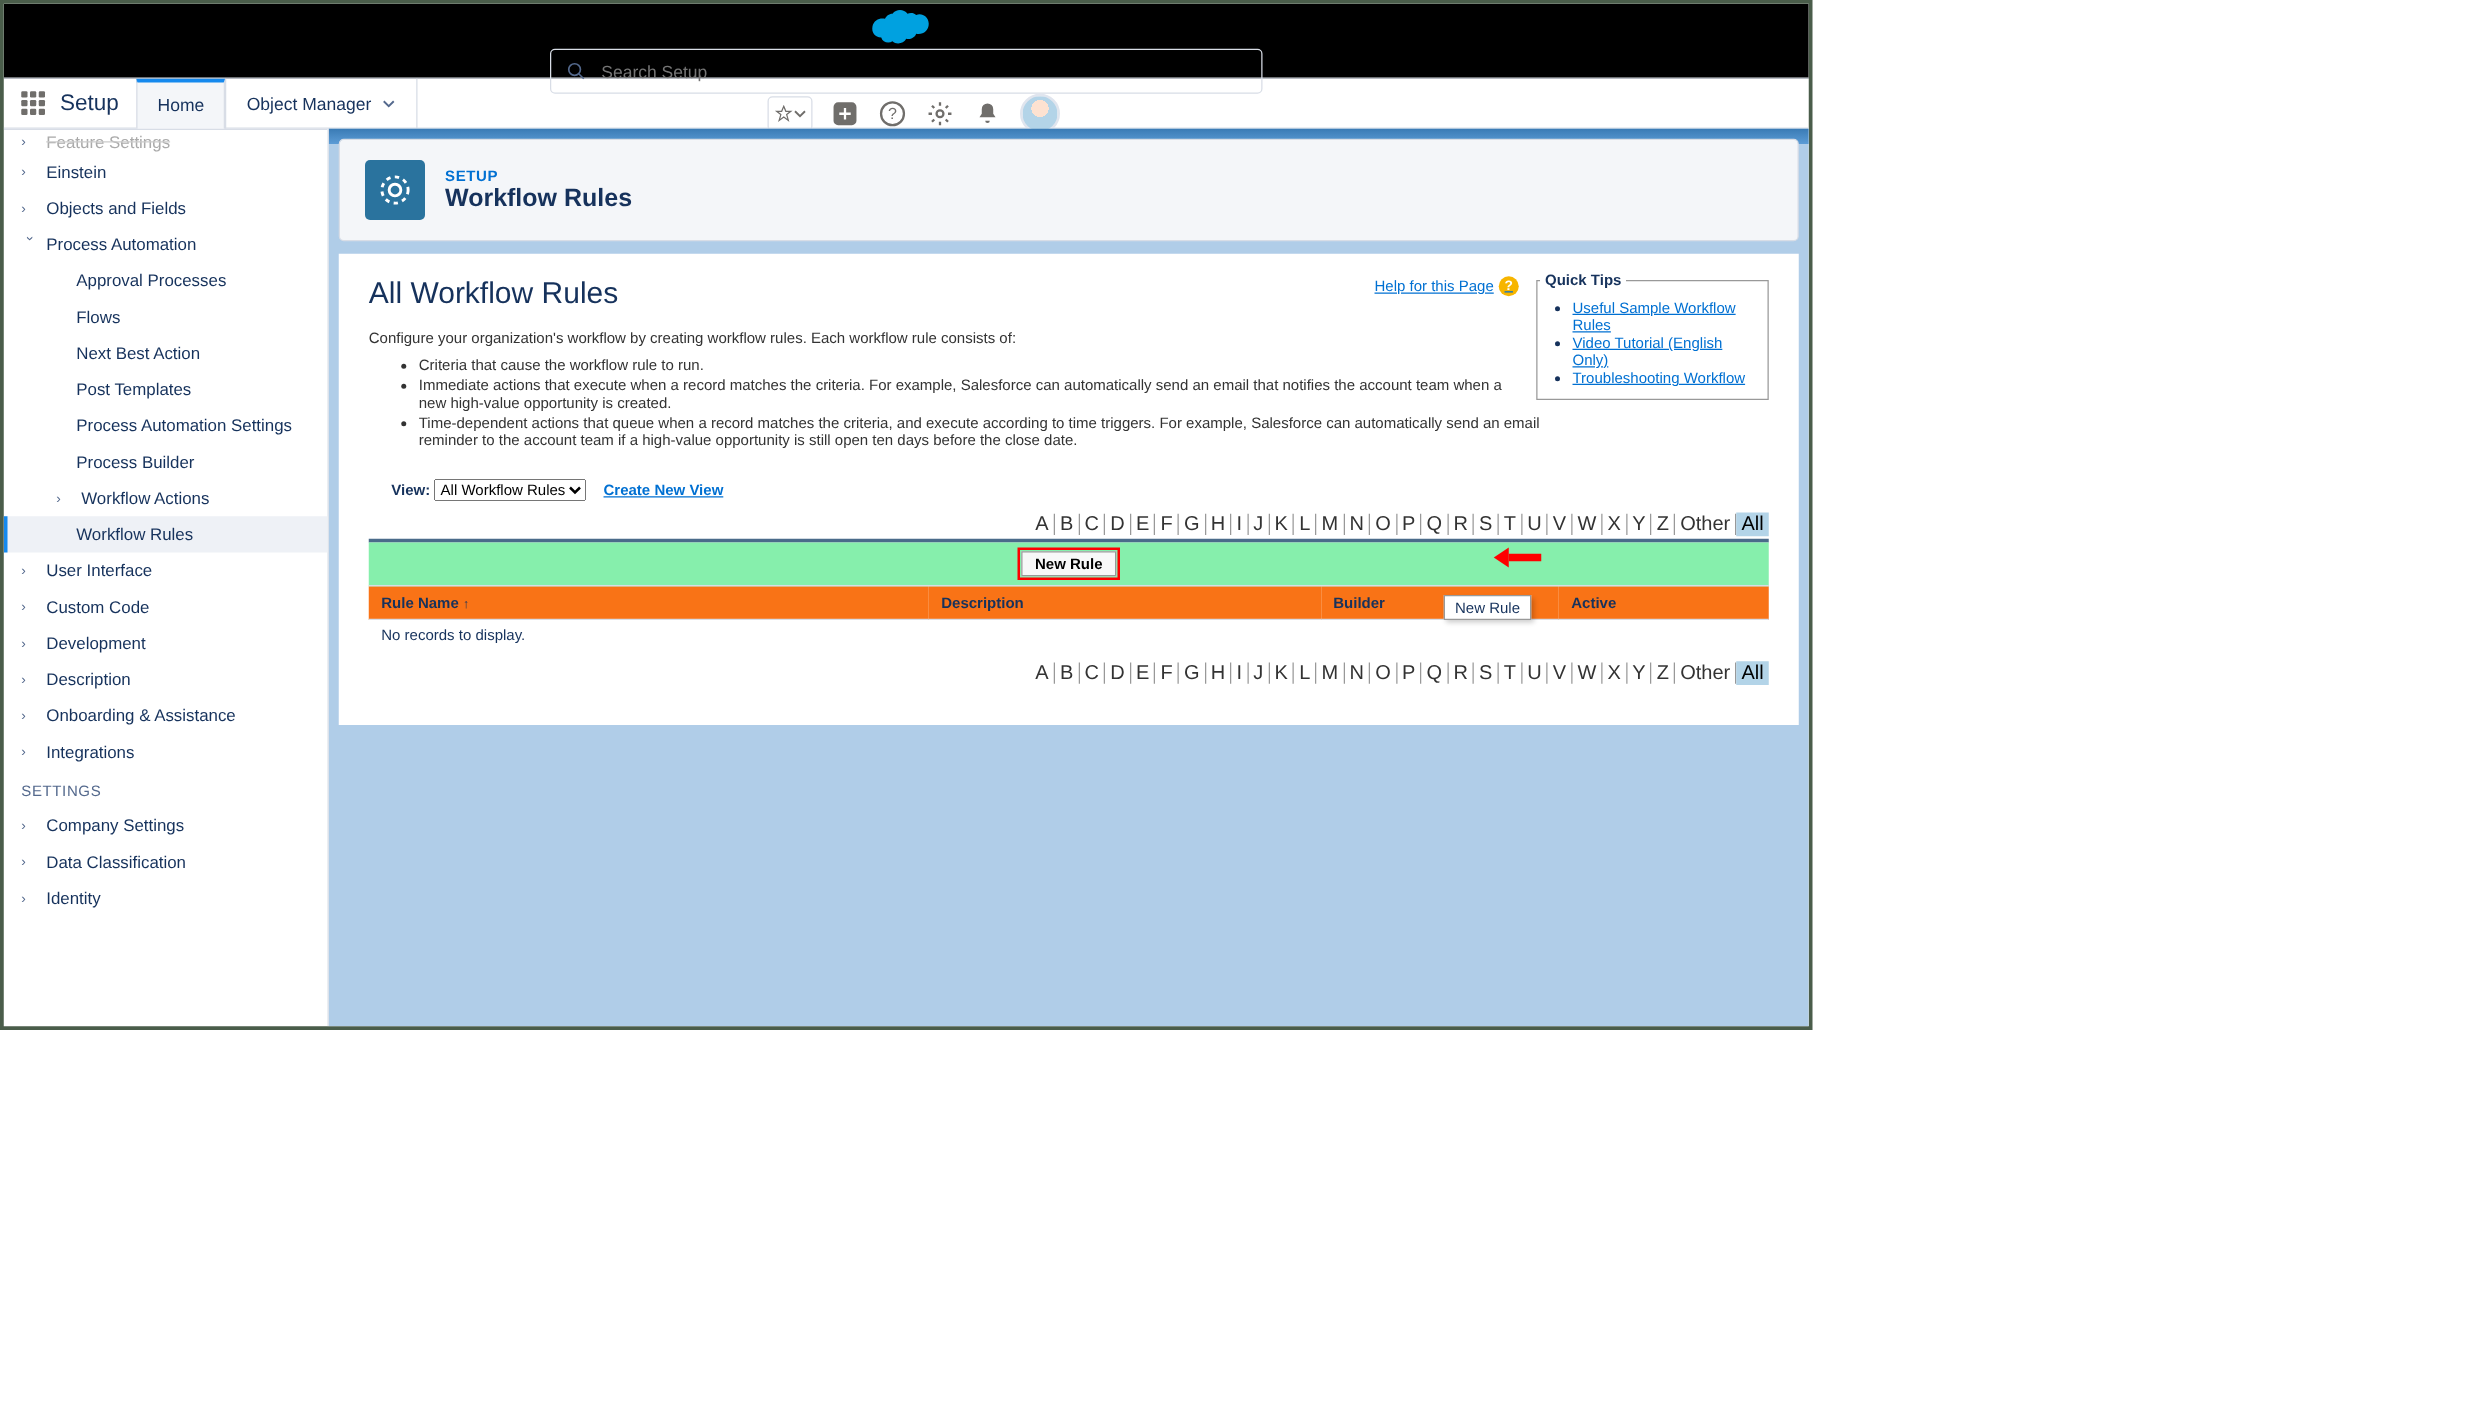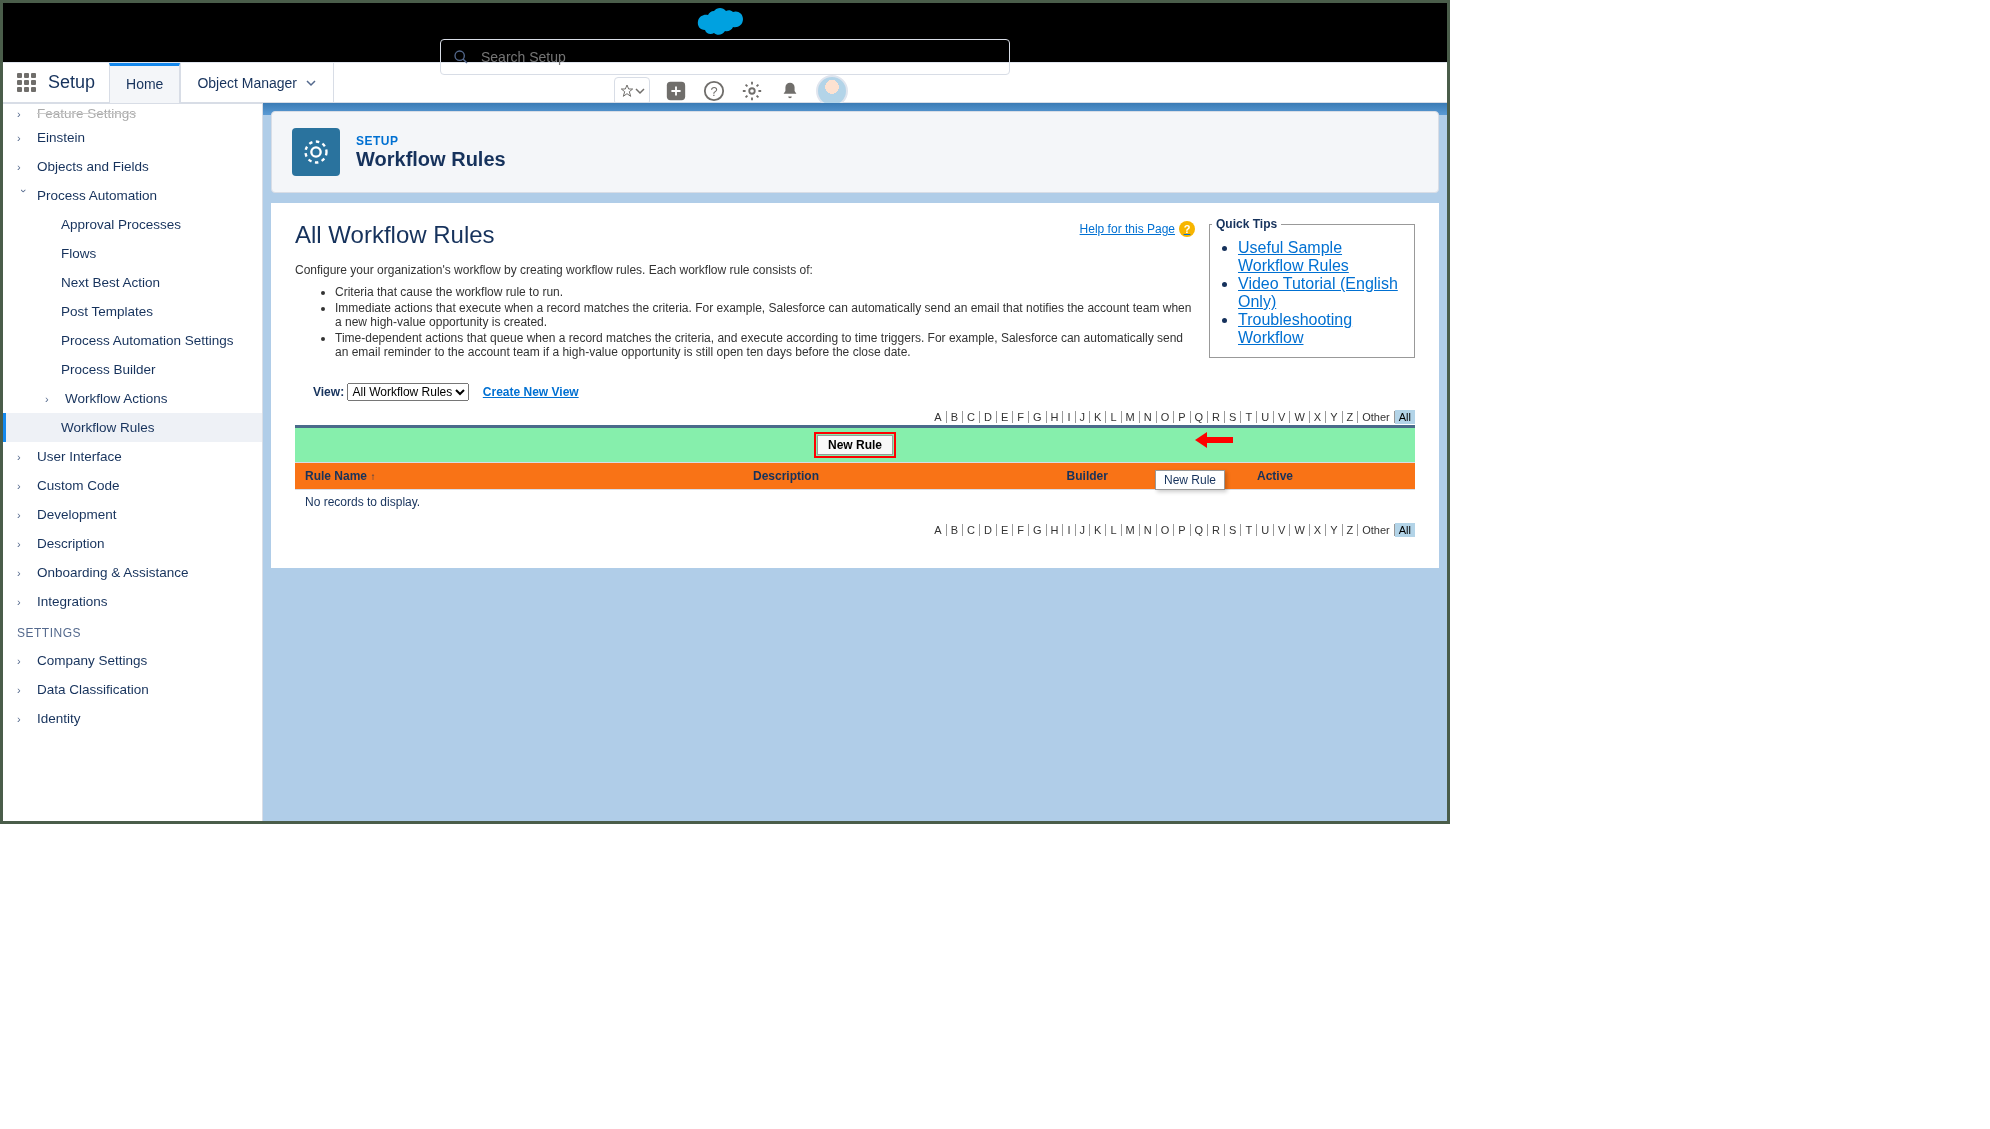--- a/index.html
+++ b/index.html
@@ -49,31 +49,31 @@
 .ph-text h1 { font-size: 20px; font-weight: 700; color: #16325c; }
 
 .content-card { background: #fff; padding: 18px 24px 30px; }
 .card-title-row { display: flex; justify-content: space-between; align-items: flex-start; }
 .card-title { font-size: 24px; font-weight: 400; margin-bottom: 14px; }
 .help-link { font-size: 12px; color: #0070d2; display: flex; align-items: center; gap: 4px; }
 .help-link .q { width: 16px; height: 16px; background: #f7b500; border-radius: 50%; color: #fff; display: inline-flex; align-items: center; justify-content: center; font-size: 11px; font-weight: bold; }
 .intro { font-size: 12px; color: #333; margin-bottom: 8px; }
 .intro-list { font-size: 12px; color: #333; margin-left: 40px; margin-bottom: 10px; max-width: 900px; }
 .intro-list li { margin-bottom: 2px; }
-.quick-tips { float: right; border: 1px solid #999; padding: 2px; width: 206px; margin-left: 14px; margin-top: -4px; }
+.quick-tips { float: right; border: 1px solid #999; padding: 2px; width: 186px; margin-left: 14px; margin-top: -4px; }
 .quick-tips legend { font-size: 12px; font-weight: bold; padding: 0 4px; }
-.quick-tips ul { list-style: disc; margin-left: 20px; font-size: 16px; padding: 6px 6px 8px 6px; }
+.quick-tips ul { list-style: disc; margin-left: 20px; font-size: 12px; padding: 6px 6px 8px 6px; }
 .quick-tips a { color: #0070d2; text-decoration: underline; }
 
 .view-row { font-size: 12px; margin-top: 14px; margin-bottom: 10px; margin-left: 18px; }
 .view-row select { font-size: 12px; }
 .view-row a { color: #0070d2; text-decoration: underline; margin-left: 10px; font-weight: bold; }
 .view-row b { font-weight: bold; }
 
-.alpha-row { text-align: right; font-size: 11px; color: #333; margin-bottom: 2px; }
+.alpha-row { text-align: right; font-size: 16px; color: #333; margin-bottom: 2px; }
 .alpha-row span { padding: 0 4px; border-right: 1px solid #999; cursor: pointer; color: #333; }
 .alpha-row span:last-child { border-right: none; }
 .alpha-row .sel { background: #b3d4e8; color: #000; padding: 1px 4px; }
 
 .grid-wrap { border-top: 3px solid #4a6b8a; }
 .grid-toolbar { text-align: center; padding: 4px 0; background: #86efac; border-bottom: 1px solid #d8dde6; position: relative; }
 .btn-new { font-size: 12px; padding: 2px 10px; border: 1px solid #999; background: #f8f8f8; cursor: pointer; font-weight: bold; }
 .new-highlight { border: 2px solid red; display: inline-block; padding: 1px; }
 .arrow-anno { position: absolute; left: 900px; top: 4px; color: red; display: flex; align-items: center; }
 .arrow-anno .shaft { width: 26px; height: 6px; background: red; }

